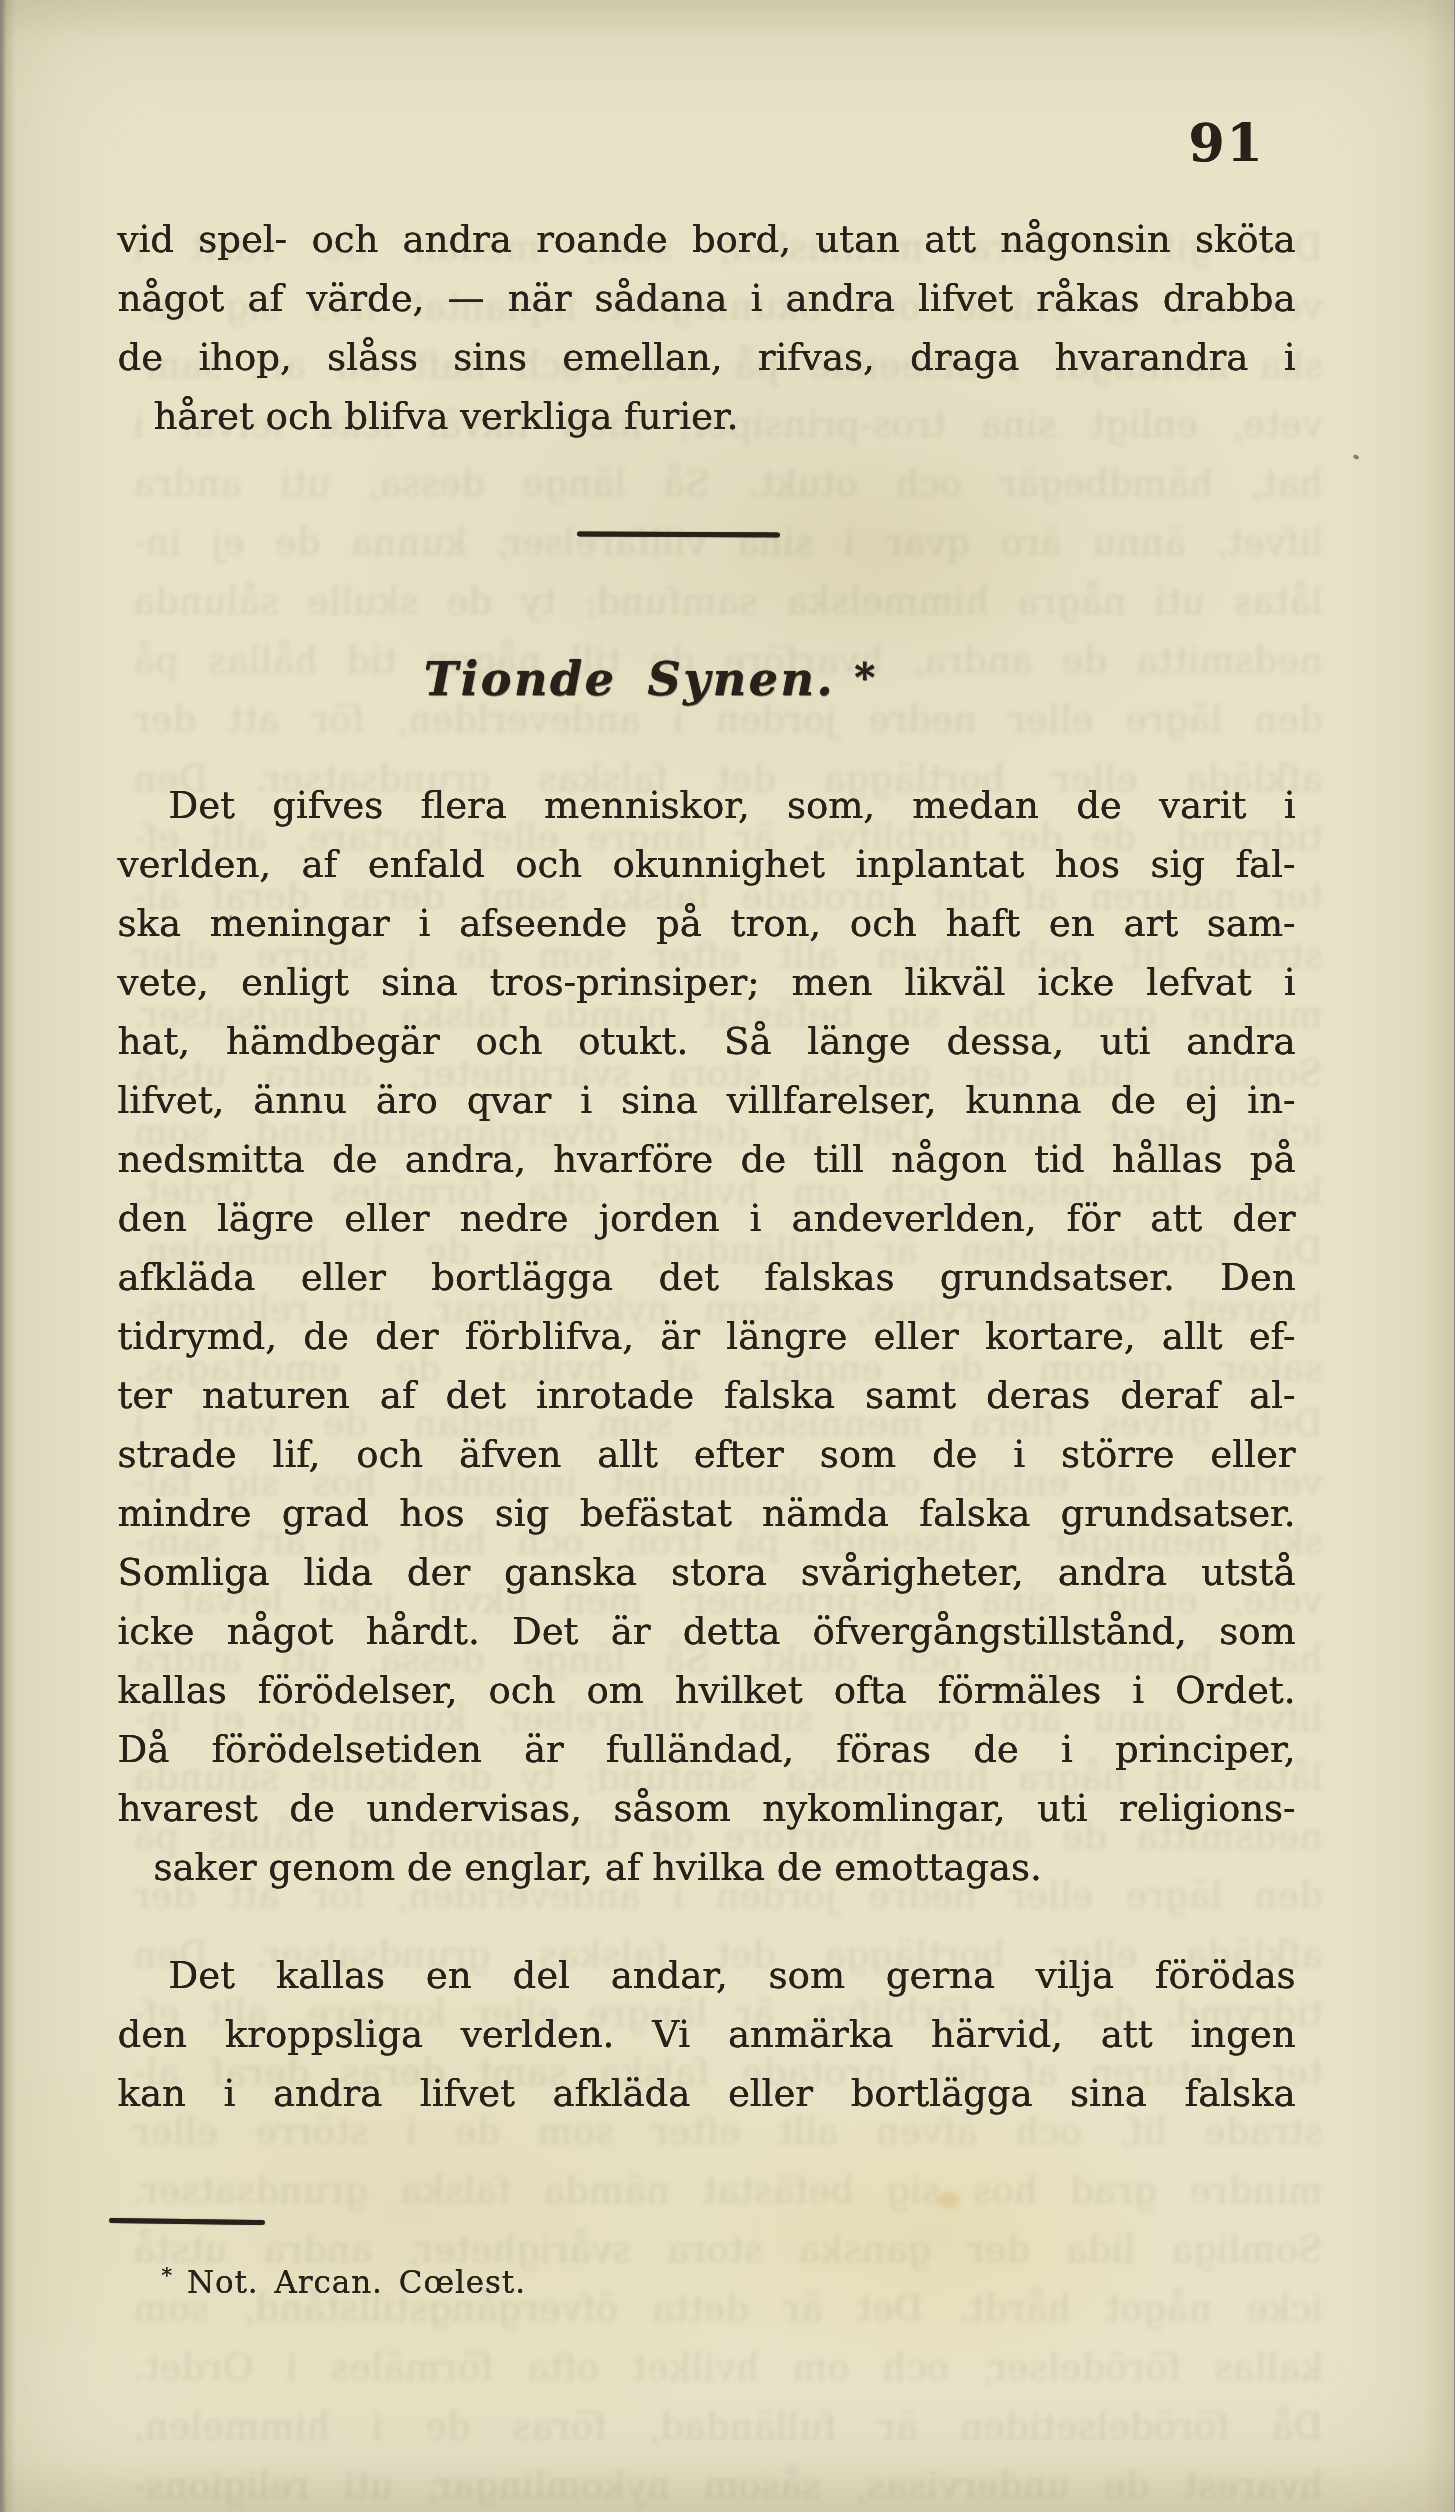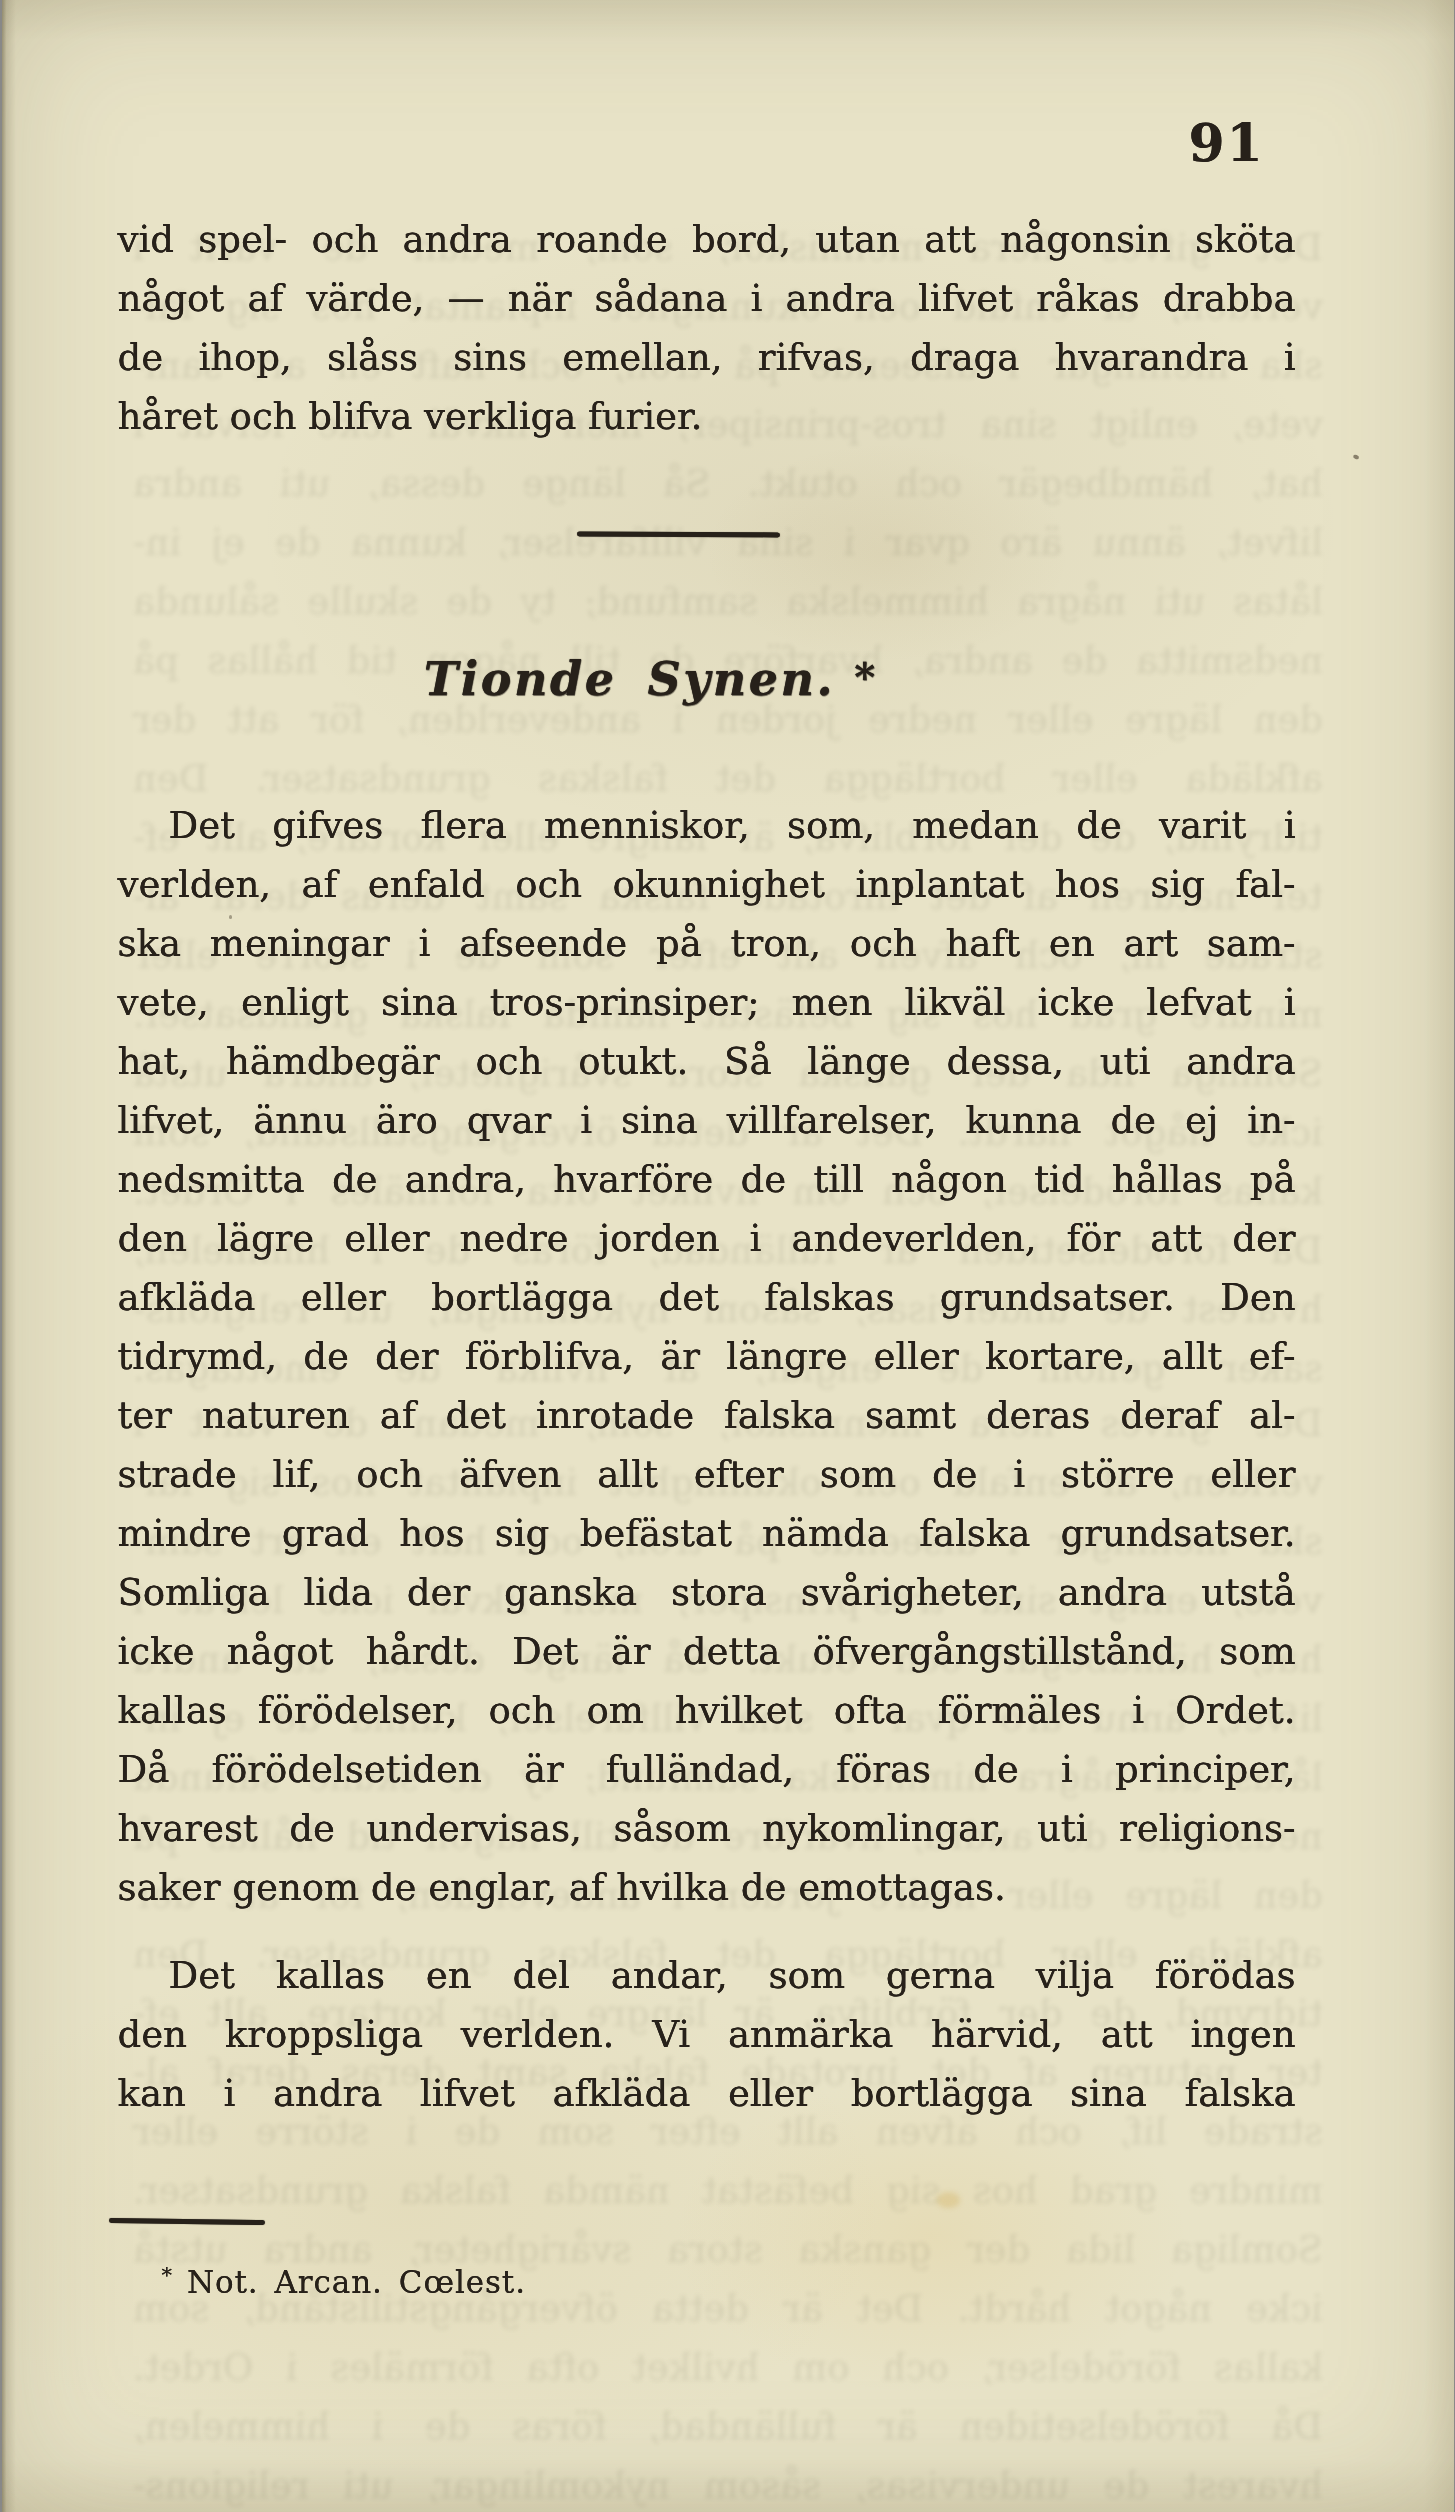--- a/index.html
+++ b/index.html
@@ -45,24 +45,24 @@
     font-size:52px;font-weight:bold;letter-spacing:1.7px;
     text-shadow:0 0 0.6px currentColor;
   }
   .para{
     position:absolute;left:116px;width:1178px;
     font-size:37px;line-height:59px;
     text-align:justify;
     text-shadow:0 0 0.6px currentColor, 0.3px 0.3px 0.5px rgba(38,32,26,0.5);
   }
   .para .line{text-align:justify;text-align-last:justify;}
-  .para .line.last-line{text-align-last:left;}
+  .para .line.last-line{text-align-last:left;margin-left:36px;}
   .indent .line:first-child{text-indent:51px;}
   .p1{top:210px;}
-  .p2{top:796px;}
+  .p2{top:776px;}
   .p3{top:1946px;}
   .rule{
     position:absolute;background:var(--ink);border-radius:2.6px;
     box-shadow:0 0 0.9px rgba(38,32,26,0.8);
   }
   .rule-section{top:532px;left:575px;width:203px;height:5.2px;transform:rotate(0.25deg);}
   .rule-footnote{top:2219px;left:107px;width:156px;height:5.2px;transform:rotate(0.8deg);}
   .heading{
     position:absolute;top:652px;left:0;width:1456px;margin:0;
     text-align:center;

